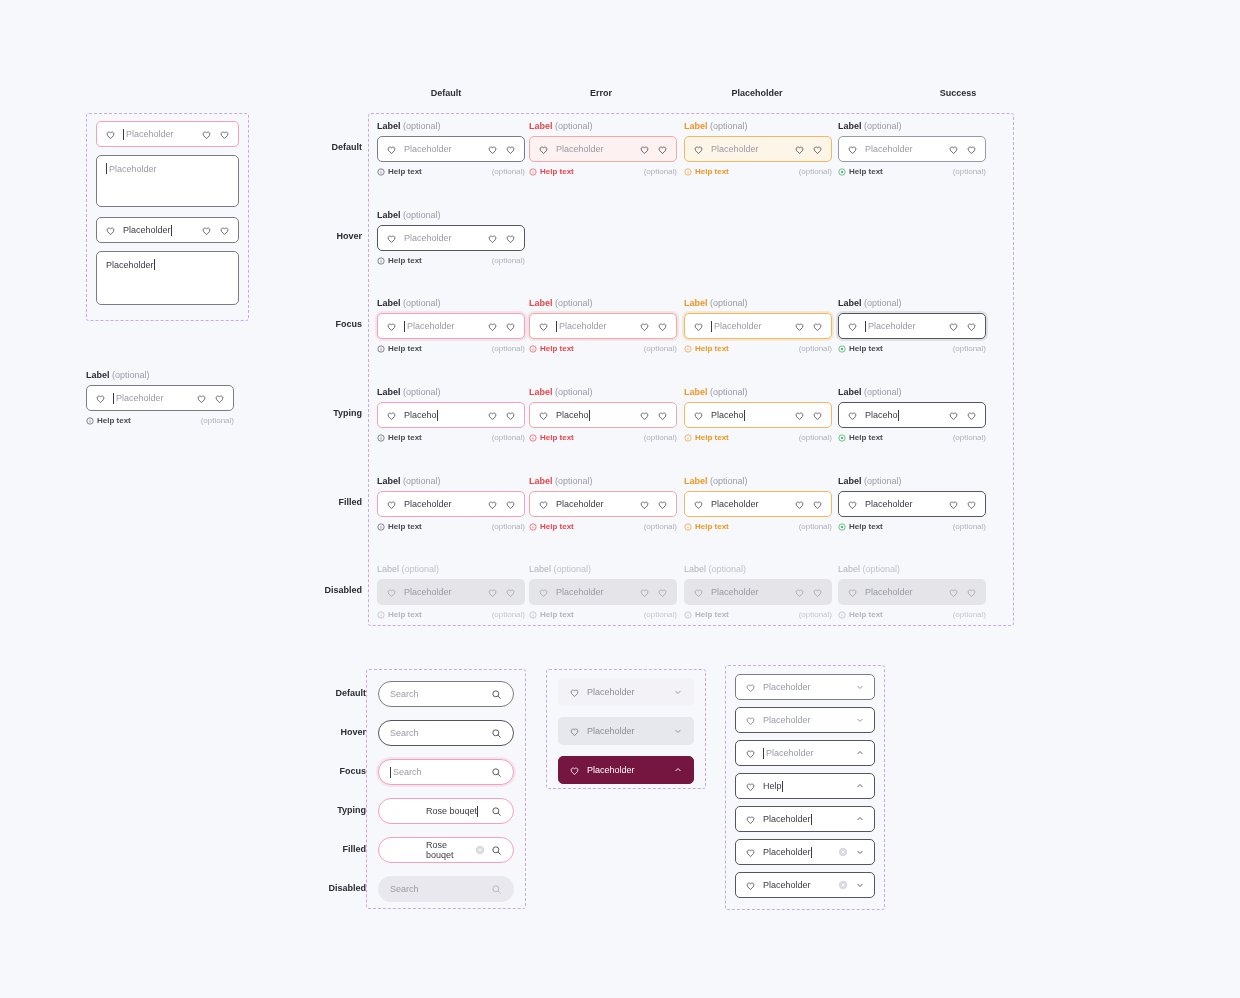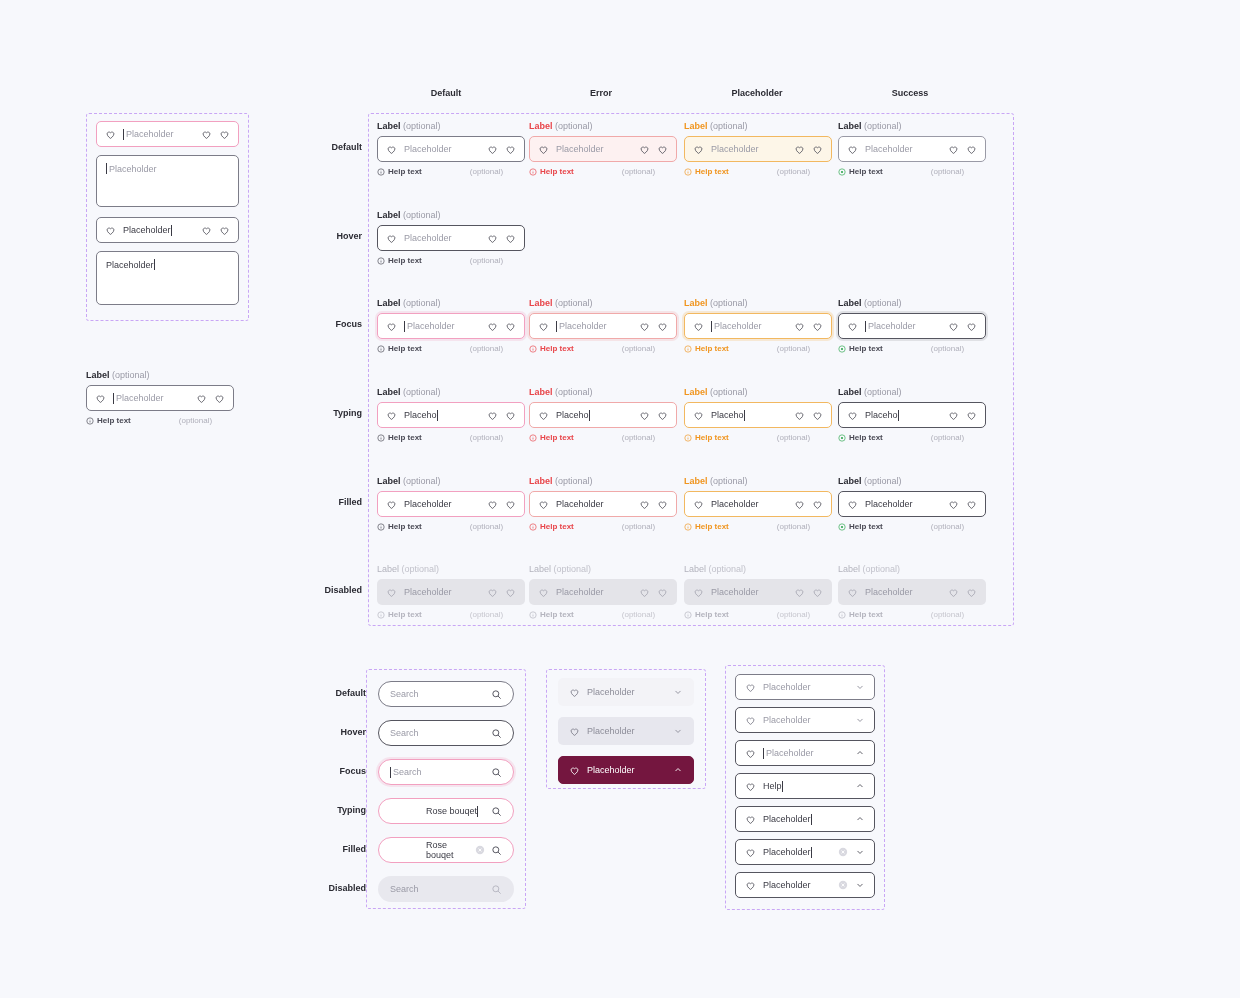--- a/index.html
+++ b/index.html
@@ -18,22 +18,22 @@
     border: 1px dashed #c9a6f5;
     border-radius: 3px;
   }
 
   
   .lbl-row { font-size: 9px; line-height: 12px; margin-bottom: 4px; white-space: nowrap; }
   .lbl-strong { font-weight: bold; color: #2b2b33; }
   .lbl-opt { color: #9a9aa6; font-weight: normal; }
 
   .help-row {
-    display: flex; align-items: center; justify-content: flex-start;
-    font-size: 8px; line-height: 11px; margin-top: 4px; gap: 48px;
+    display: flex; align-items: center; justify-content: space-between;
+    font-size: 8px; line-height: 11px; margin-top: 4px;
   }
   .help-left { display: flex; align-items: center; gap: 3px; }
   .help-txt { font-weight: bold; color: #4a4a55; }
   .help-opt { color: #b0b0bb; font-weight: normal; }
 
   
   .field {
     display: flex; align-items: center;
     height: 26px;
     border: 1px solid #7c7c88;
@@ -248,21 +248,21 @@
           </span>
         <span class="help-txt">Help text</span>
       </span>
       <span class="help-opt">(optional)</span>
     </div>
   </div>
 
   <div class="col-head" style="left:386px; top:88px;">Default</div>
   <div class="col-head" style="left:541px; top:88px;">Error</div>
   <div class="col-head" style="left:697px; top:88px;">Placeholder</div>
-  <div class="col-head" style="left:850px; top:88px;">Success</div>
+  <div class="col-head" style="left:898px; top:88px;">Success</div>
 
   <div class="row-head" style="left:292px; top:142px;">Default</div>
   <div class="row-head" style="left:292px; top:231px;">Hover</div>
   <div class="row-head" style="left:292px; top:319px;">Focus</div>
   <div class="row-head" style="left:292px; top:408px;">Typing</div>
   <div class="row-head" style="left:292px; top:497px;">Filled</div>
   <div class="row-head" style="left:292px; top:585px;">Disabled</div>
 
   <div class="dashed" style="left:368px; top:113px; width:646px; height:513px;"></div>
 

